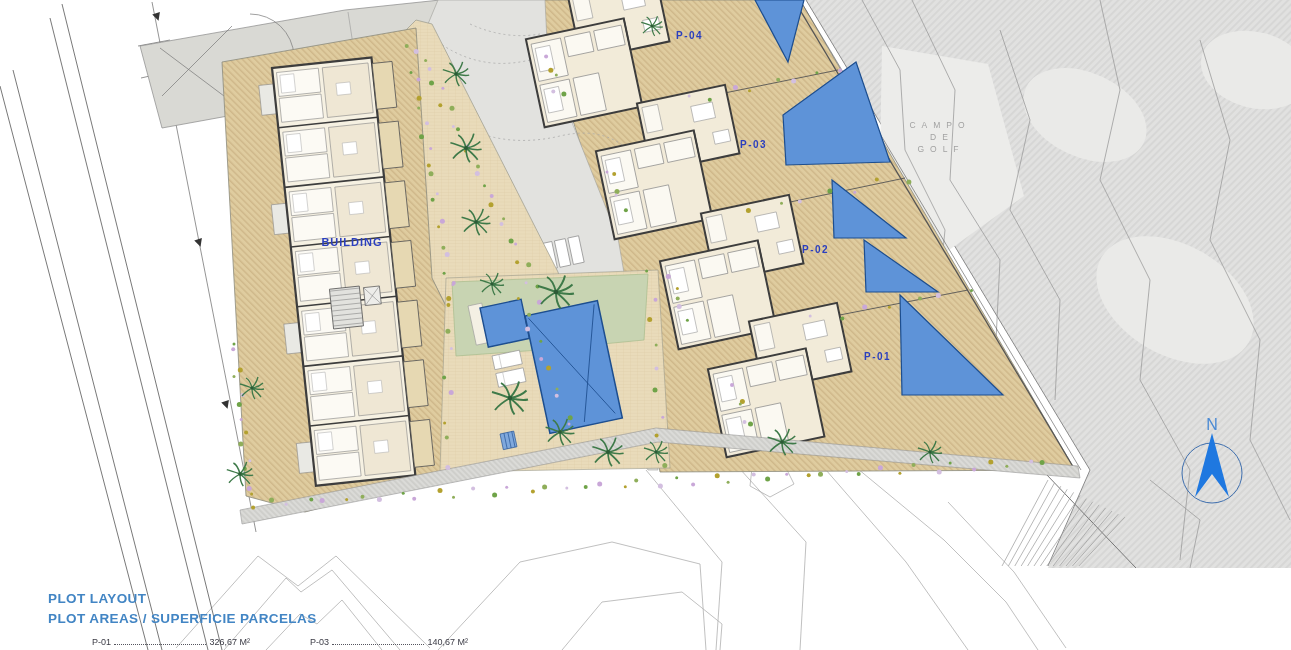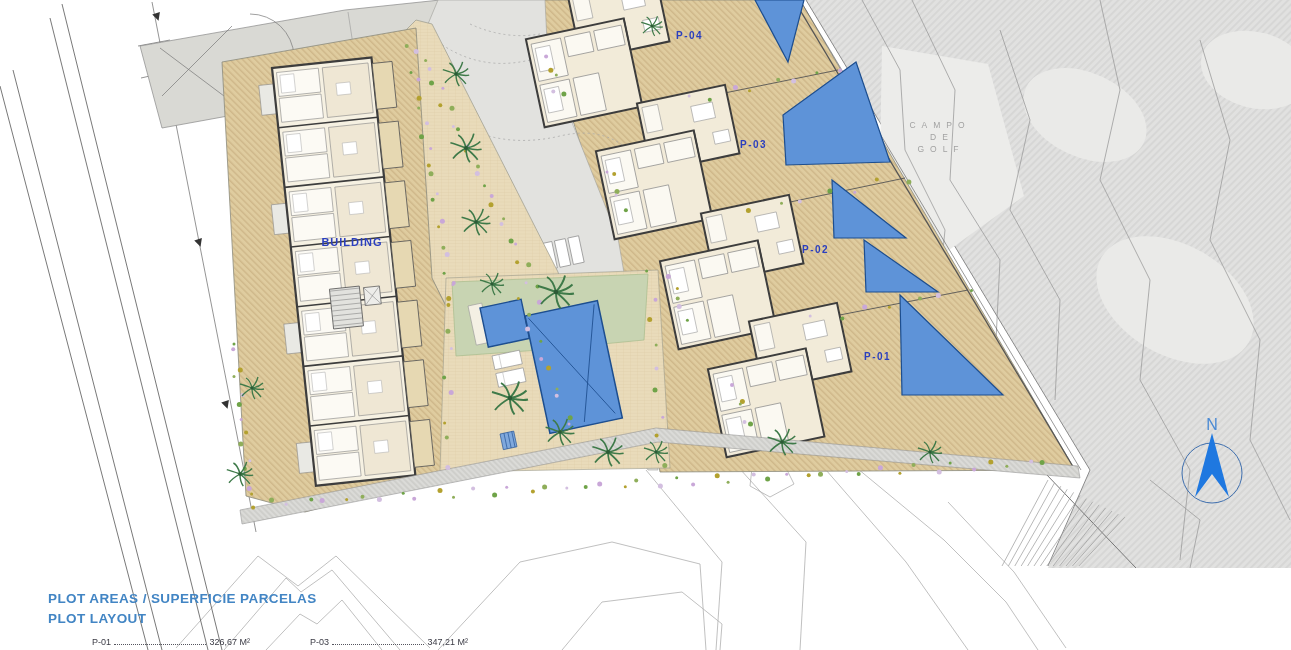--- a/index.html
+++ b/index.html
@@ -483,28 +483,28 @@
       </g>
 
   <g>
     <circle cx="1212" cy="473" r="30" fill="none" stroke="#3f6fae" stroke-width="1"></circle>
     <polygon points="1212,433 1195,497 1212,474 1229,497" fill="#1f78e0"></polygon>
     <text class="north-label" x="1212" y="430" text-anchor="middle">N</text>
   </g>
 </svg>
 
 <div class="legend">
+  <div class="lg-t">PLOT LAYOUT</div>
   <div class="lg-t">PLOT AREAS / SUPERFICIE PARCELAS</div>
-  <div class="lg-t">PLOT LAYOUT</div>
   <div class="lg-rows">
     <div class="lg-row">
       <span>P-01</span>
       <span class="leader"></span>
       <span>326,67 M²</span>
     </div>
     <div class="lg-row">
       <span>P-03</span>
       <span class="leader"></span>
-      <span>347,21 M²</span>
+      <span>140,67 M²</span>
     </div>
   </div>
 </div>
 </div>
 
 </body></html>

